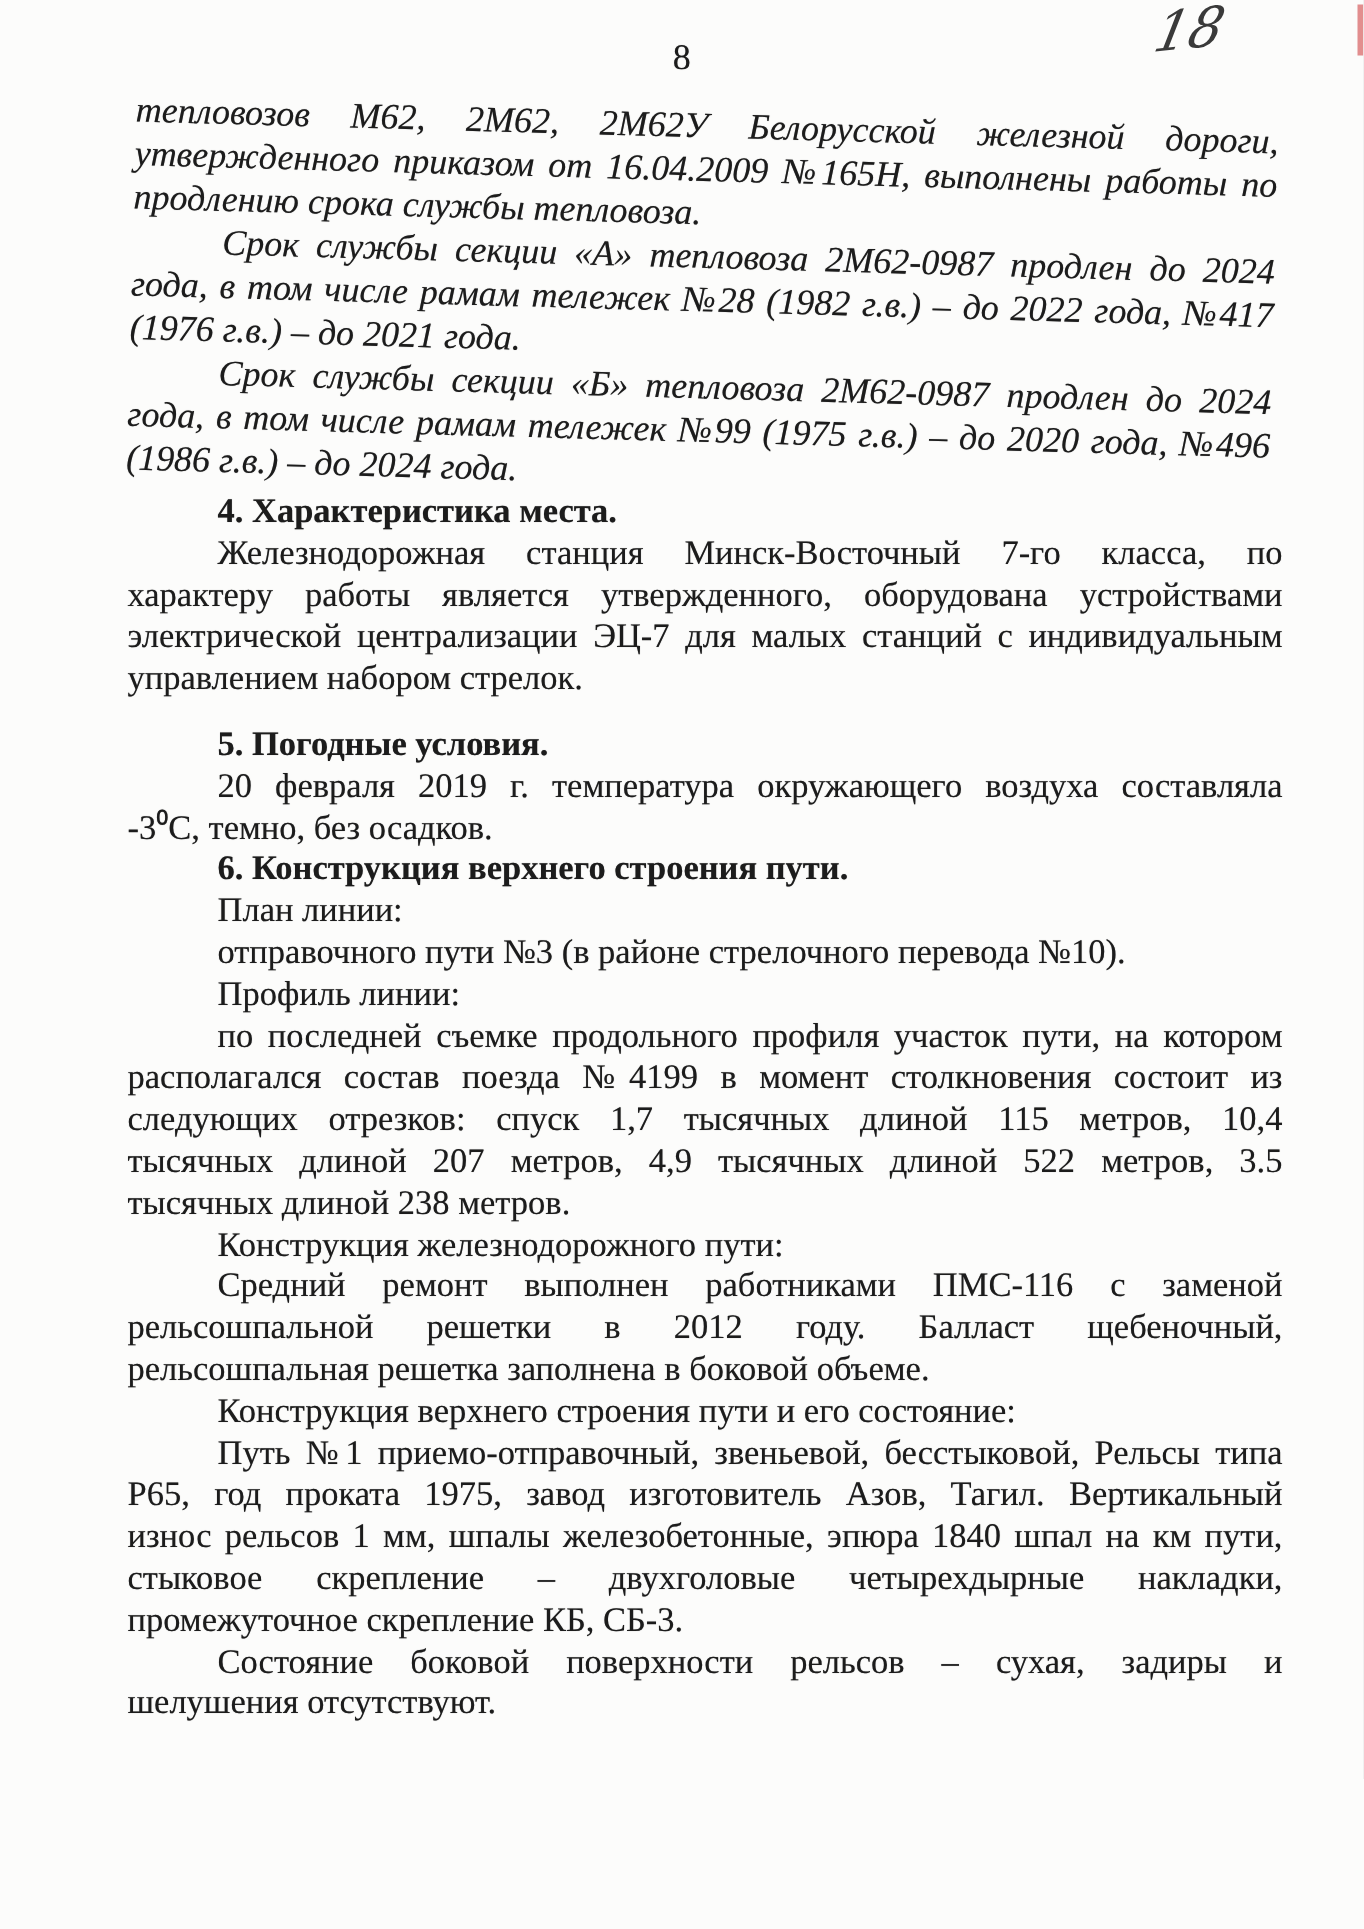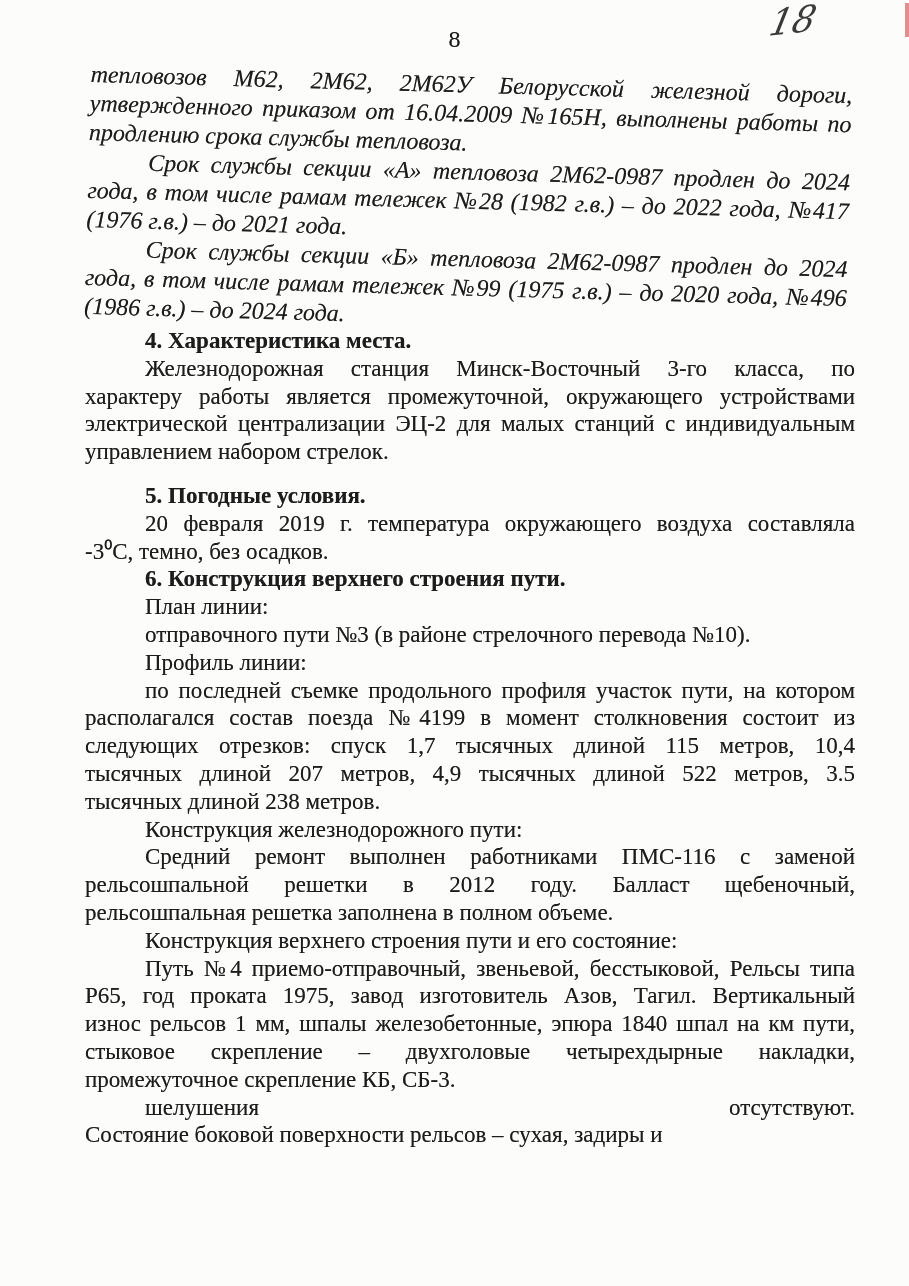--- a/index.html
+++ b/index.html
@@ -71,23 +71,23 @@
           <div class="line">Срок службы секции «Б» тепловоза 2М62-0987 продлен до 2024</div>
           <div class="line">года, в том числе рамам тележек №99 (1975 г.в.) – до 2020 года, №496</div>
           <div class="line">(1986 г.в.) – до 2024 года.</div>
         </div>
       </div>
 
     <section class="sec4">
       <div class="heading">4. Характеристика места.</div>
       <div>
           <div class="para indent">
-            <div class="line">Железнодорожная станция Минск-Восточный 3-го класса, по</div>
-            <div class="line">характеру работы является промежуточной, окружающего устройствами</div>
-            <div class="line">электрической централизации ЭЦ-2 для малых станций с индивидуальным</div>
+            <div class="line">Железнодорожная станция Минск-Восточный 7-го класса, по</div>
+            <div class="line">характеру работы является утвержденного, оборудована устройствами</div>
+            <div class="line">электрической централизации ЭЦ-7 для малых станций с индивидуальным</div>
             <div class="line">управлением набором стрелок.</div>
           </div>
         </div>
     </section>
 
     <section class="sec5">
       <div class="heading">5. Погодные условия.</div>
       <div>
           <div class="para indent">
             <div class="line">20 февраля 2019 г. температура окружающего воздуха составляла</div>
@@ -114,33 +114,33 @@
             <div class="line">следующих отрезков: спуск 1,7 тысячных длиной 115 метров, 10,4</div>
             <div class="line">тысячных длиной 207 метров, 4,9 тысячных длиной 522 метров, 3.5</div>
             <div class="line">тысячных длиной 238 метров.</div>
           </div>
           <div class="para indent">
             <div class="line">Конструкция железнодорожного пути:</div>
           </div>
           <div class="para indent">
             <div class="line">Средний ремонт выполнен работниками ПМС-116 с заменой</div>
             <div class="line">рельсошпальной решетки в 2012 году. Балласт щебеночный,</div>
-            <div class="line">рельсошпальная решетка заполнена в полном объеме.</div>
+            <div class="line">рельсошпальная решетка заполнена в боковой объеме.</div>
           </div>
           <div class="para indent">
             <div class="line">Конструкция верхнего строения пути и его состояние:</div>
           </div>
           <div class="para indent">
-            <div class="line">Путь №4 приемо-отправочный, звеньевой, бесстыковой, Рельсы типа</div>
+            <div class="line">Путь №1 приемо-отправочный, звеньевой, бесстыковой, Рельсы типа</div>
             <div class="line">Р65, год проката 1975, завод изготовитель Азов, Тагил. Вертикальный</div>
             <div class="line">износ рельсов 1 мм, шпалы железобетонные, эпюра 1840 шпал на км пути,</div>
             <div class="line">стыковое скрепление – двухголовые четырехдырные накладки,</div>
             <div class="line">промежуточное скрепление КБ, СБ-3.</div>
           </div>
           <div class="para indent">
+            <div class="line">Состояние боковой поверхности рельсов – сухая, задиры и</div>
             <div class="line">шелушения отсутствуют.</div>
-            <div class="line">Состояние боковой поверхности рельсов – сухая, задиры и</div>
           </div>
         </div>
     </section>
 
   </div>
 </div>
 
 </body></html>

